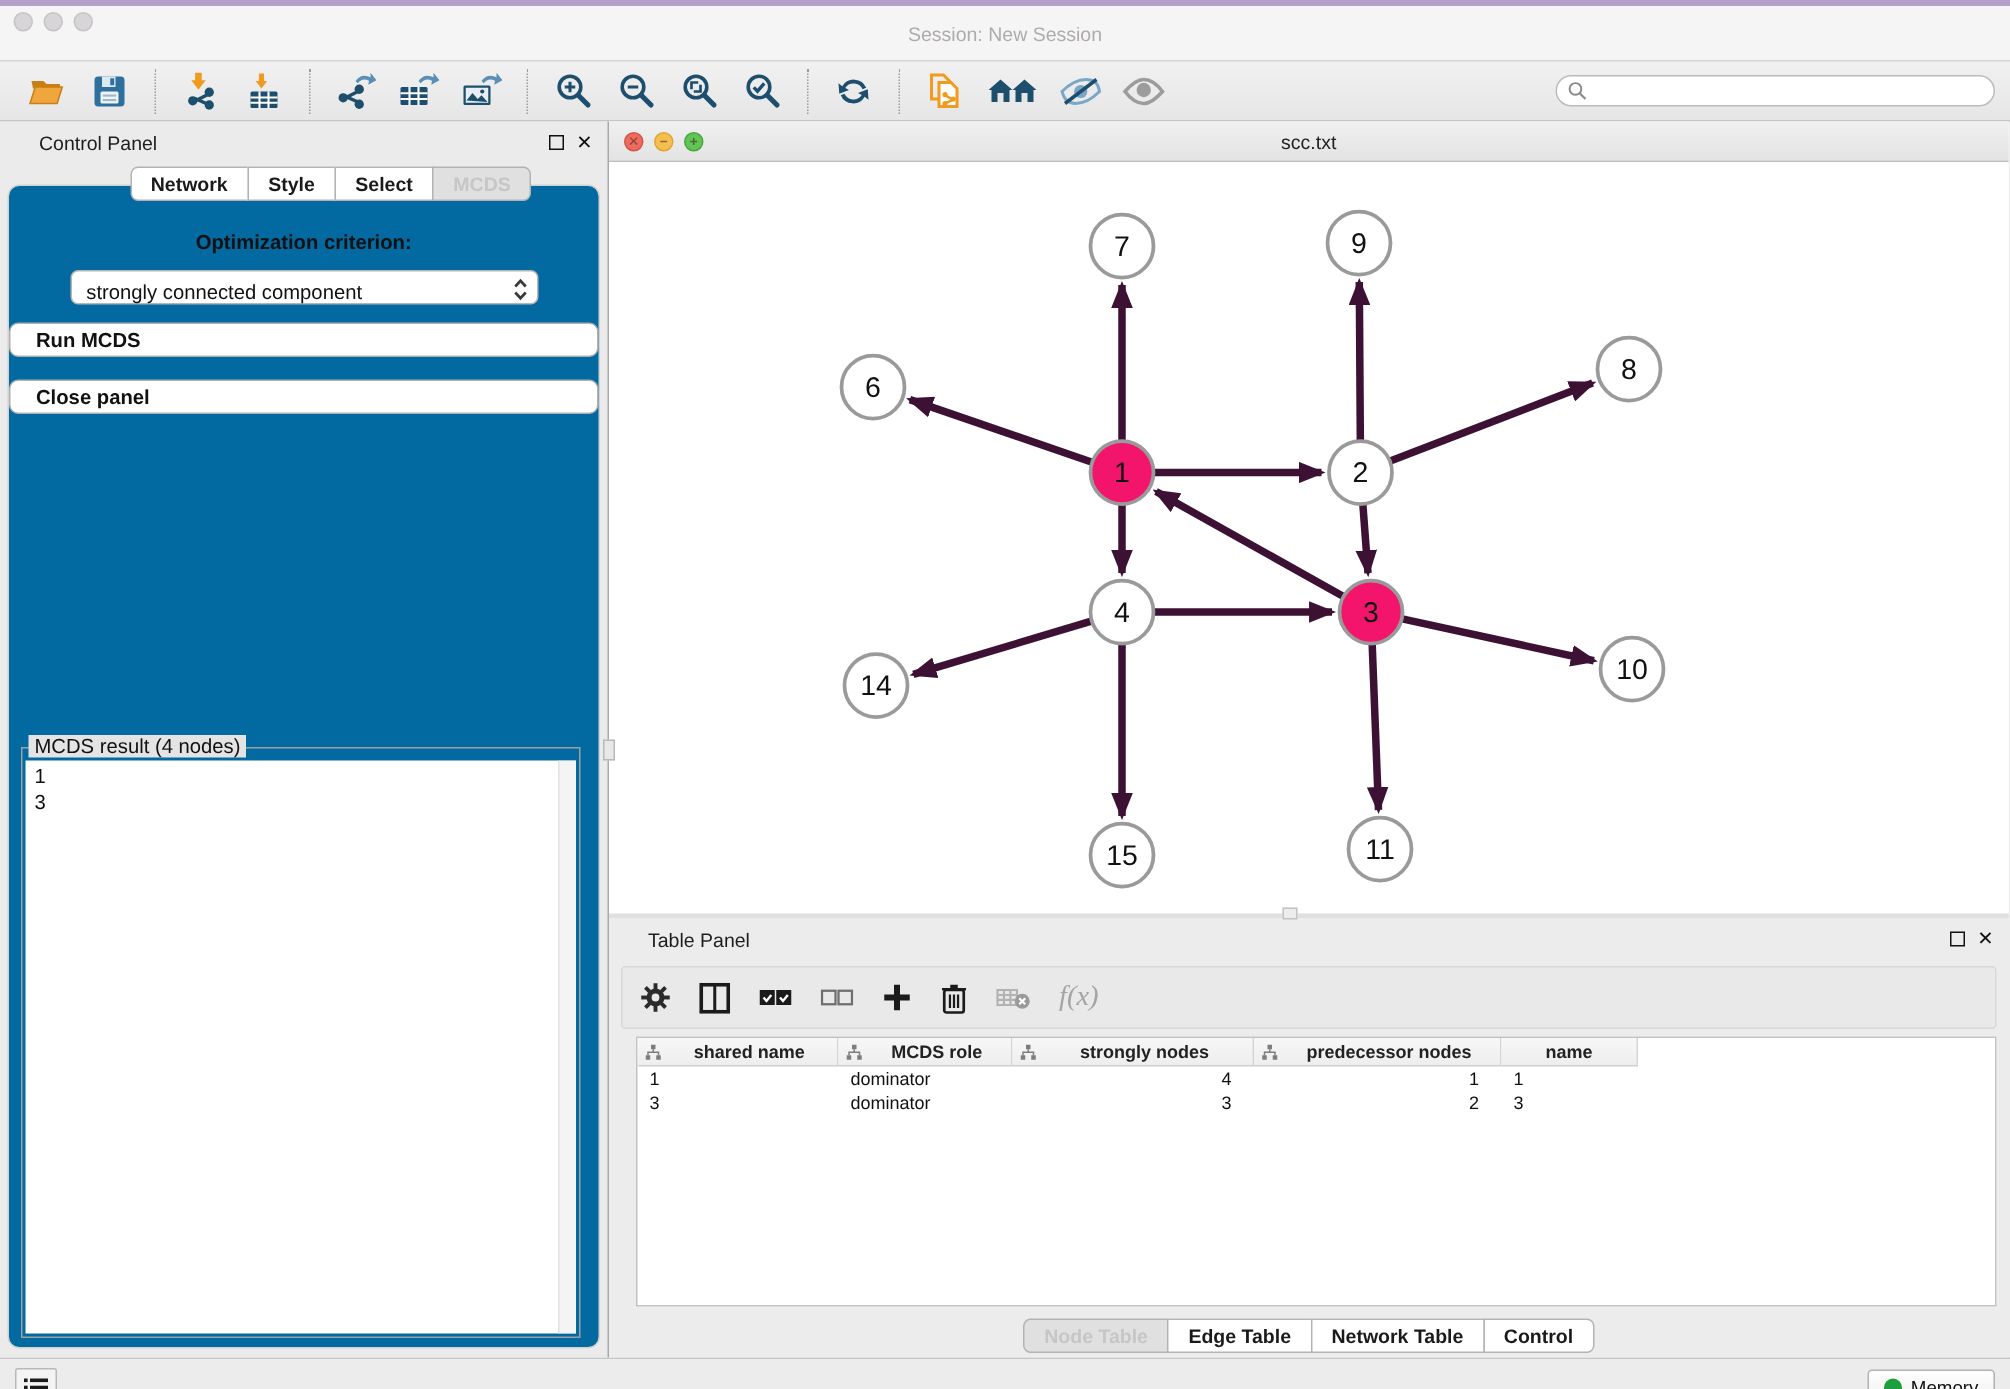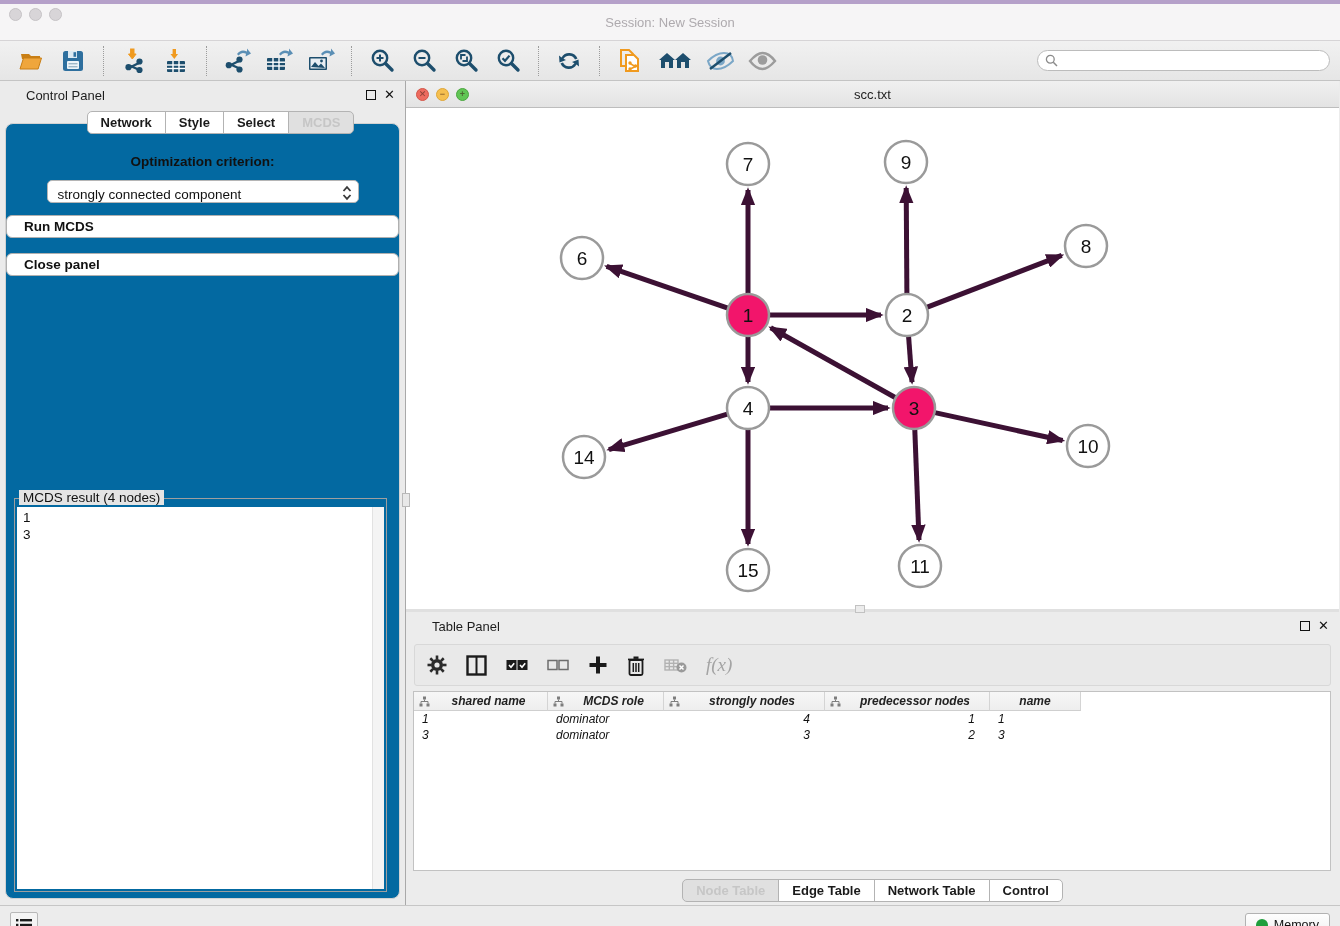--- a/index.html
+++ b/index.html
@@ -83,22 +83,22 @@
     background:#ececec;border:1px solid #c2c2c2;}
 
   
   .table-panel{flex:1;background:#ececec;display:flex;flex-direction:column;}
   .tp-toolbar{margin:4px 8px 0 8px;height:42px;background:#e9e9e9;
     border:1px solid #d8d8d8;border-radius:3px;display:flex;align-items:center;
     padding:0 12px;gap:19px;}
   .tp-icon{display:flex;align-items:center;justify-content:center;cursor:default;}
   .fx-label{font-family:"Liberation Serif","DejaVu Serif",serif;font-style:italic;
     font-size:19px;color:#a4a4a4;}
-  .table-box{margin:5px 8px 0 7px;height:180px;background:#fff;
-    border:1px solid #c2c2c2;overflow:hidden;position:relative;font-style:italic;}
+  .table-box{margin:5px 8px 0 18px;height:180px;background:#fff;
+    border:1px solid #c2c2c2;overflow:hidden;position:relative;}
   .thead-row{display:flex;height:19px;}
   .th-cell{background:linear-gradient(#f7f7f7,#eeeeee);border-bottom:1px solid #cfcfcf;
     border-right:1px solid #d4d4d4;display:flex;align-items:center;font-size:12px;
     font-weight:bold;color:#222;position:relative;cursor:default;}
   .th-label{flex:1;text-align:center;padding:0 4px;}
   .th-sort{margin-left:5px;}
   .tr-row{display:flex;height:16px;}
   .td-cell{font-size:12px;color:#111;line-height:16px;white-space:nowrap;overflow:hidden;}
   .td-left{text-align:left;padding-left:8px;}
   .td-right{text-align:right;padding-right:15px;}

